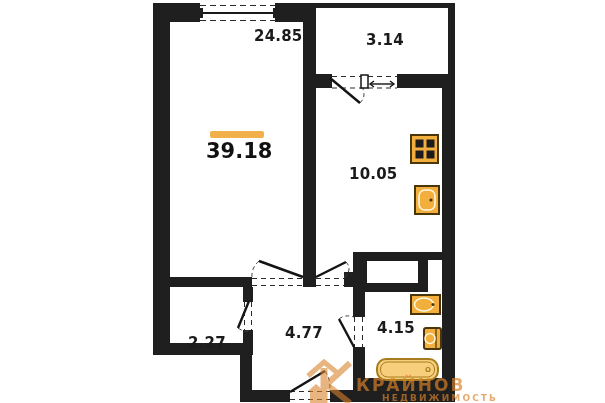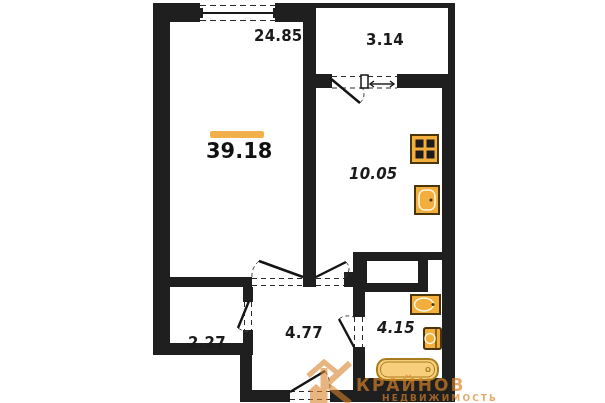--- a/index.html
+++ b/index.html
@@ -144,24 +144,24 @@
 
     <g>
       <rect x="377" y="359" width="61" height="21" rx="9" style="fill:var(--fixture_light,#F7CE7B)" stroke="var(--tub_border,#A87C1E)" stroke-width="2"></rect>
       <rect x="380.5" y="362" width="54" height="15" rx="7" fill="none" style="stroke:var(--tub_border,#A87C1E)" stroke-width="1"></rect>
       <circle cx="428" cy="369.5" r="2" fill="none" style="stroke:var(--tub_border,#A87C1E)" stroke-width="1.2"></circle>
     </g>
   </svg>
 
   <div class="room-label" style="left:254px;top:27px;">24.85</div>
   <div class="room-label" style="left:366px;top:31px;">3.14</div>
-  <div class="room-label" style="left:349px;top:165px;font-style:italic;">10.05</div>
+  <div class="room-label" style="left:349px;top:165px;">10.05</div>
   <div class="room-label" style="left:188px;top:306px;margin-top:28px;">2.27</div>
   <div class="room-label" style="left:285px;top:324px;">4.77</div>
-  <div class="room-label" style="left:377px;top:319px;font-style:italic;">4.15</div>
+  <div class="room-label" style="left:377px;top:319px;">4.15</div>
 
   <div id="total-area">
     <div id="total-bar"></div>
     <div id="total-value">39.18</div>
   </div>
 
   <div id="watermark">
     <svg id="wm-logo" width="56" height="49" viewBox="0 0 56 49" opacity="0.7">
       <g style="stroke:var(--watermark,#D9822B)" fill="none">
         <line x1="26" y1="14" x2="26" y2="49" stroke-width="7"></line>

